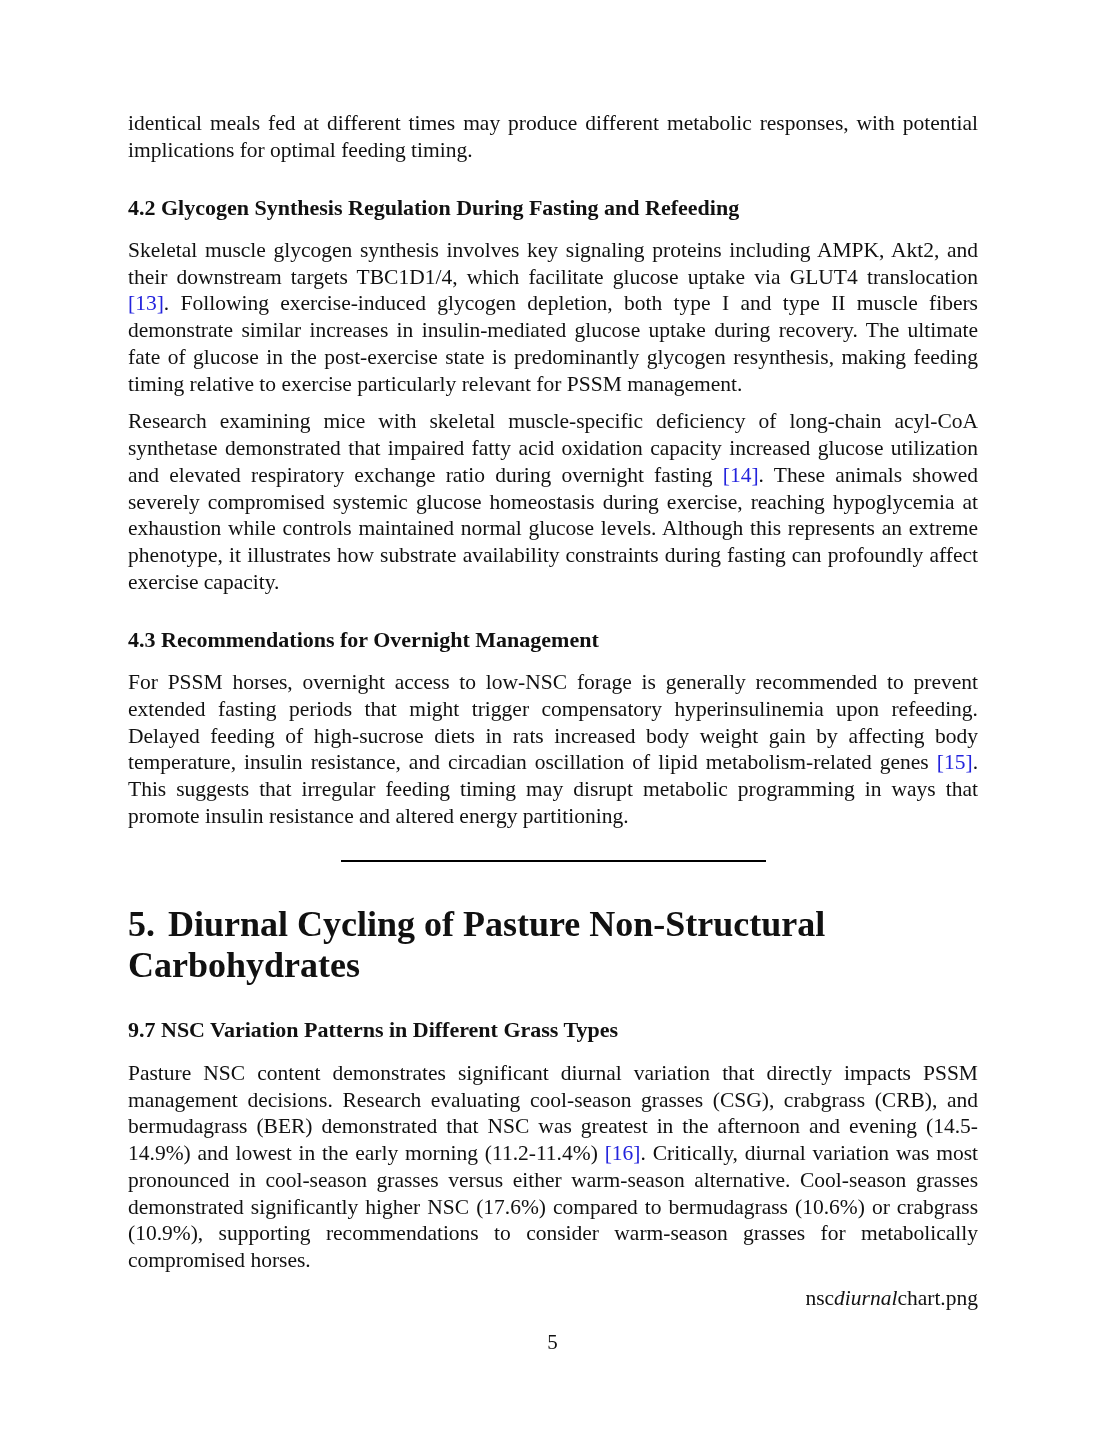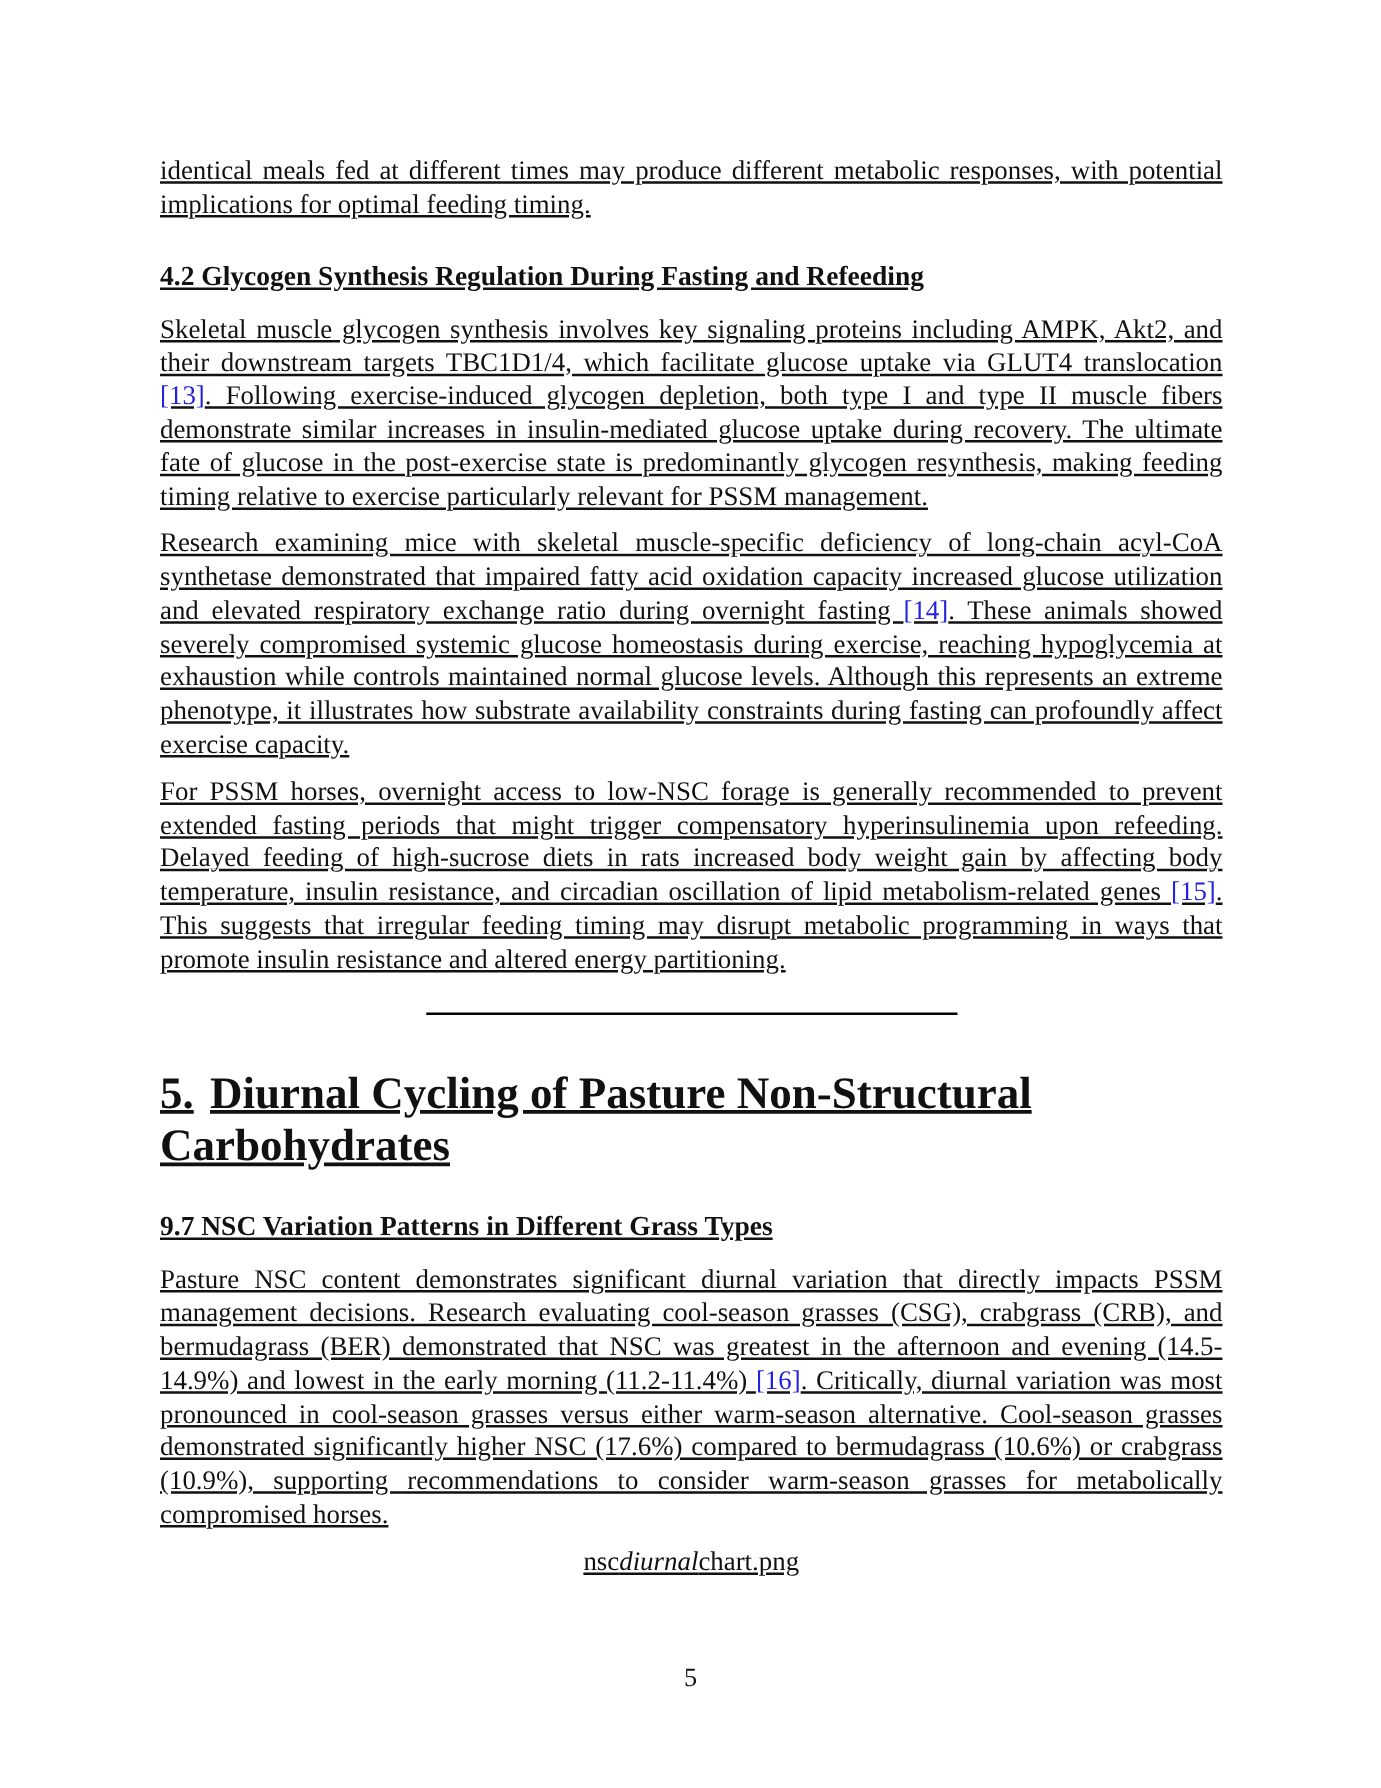--- a/index.html
+++ b/index.html
@@ -11,33 +11,32 @@
     width: 1105px;
     height: 1430px;
     position: relative;
     font-family: "Liberation Serif", "DejaVu Serif", serif;
     color: #111111;
     overflow: hidden;
   }
   .content {
     position: absolute;
     left: 128px;
-    top: 123px;
+    top: 110px;
     width: 850px;
     font-size: 21.5px;
     line-height: 1.245;
-    text-decoration: underline;
   }
   p.para {
     margin: 0 0 11px 0;
     text-align: justify;
   }
   p.plain {
     margin: 6px 0 0 0;
-    text-align: center;
+    text-align: right;
   }
   h3.subsection {
     font-size: 22px;
     font-weight: bold;
     margin: 31px 0 17px 0;
     line-height: 1.15;
   }
   h2.section {
     font-size: 36px;
     font-weight: bold;
@@ -73,20 +72,21 @@
 </style>
 </head>
 <body>
 
 <div class="page">
   <main class="content">
       <p class="para"><span>identical meals fed at different times may produce different metabolic responses, with potential implications for optimal feeding timing.</span></p>
       <h3 class="subsection">4.2 Glycogen Synthesis Regulation During Fasting and Refeeding</h3>
       <p class="para"><span>Skeletal muscle glycogen synthesis involves key signaling proteins including AMPK, Akt2, and their downstream targets TBC1D1/4, which facilitate glucose uptake via GLUT4 translocation </span><a class="cite">[13]</a><span>. Following exercise-induced glycogen depletion, both type I and type II muscle fibers demonstrate similar increases in insulin-mediated glucose uptake during recovery. The ultimate fate of glucose in the post-exercise state is predominantly glycogen resynthesis, making feeding timing relative to exercise particularly relevant for PSSM management.</span></p>
       <p class="para"><span>Research examining mice with skeletal muscle-specific deficiency of long-chain acyl-CoA synthetase demonstrated that impaired fatty acid oxidation capacity increased glucose utilization and elevated respiratory exchange ratio during overnight fasting </span><a class="cite">[14]</a><span>. These animals showed severely compromised systemic glucose homeostasis during exercise, reaching hypoglycemia at exhaustion while controls maintained normal glucose levels. Although this represents an extreme phenotype, it illustrates how substrate availability constraints during fasting can profoundly affect exercise capacity.</span></p>
+      <h3 class="subsection">4.3 Recommendations for Overnight Management</h3>
       <p class="para"><span>For PSSM horses, overnight access to low-NSC forage is generally recommended to prevent extended fasting periods that might trigger compensatory hyperinsulinemia upon refeeding. Delayed feeding of high-sucrose diets in rats increased body weight gain by affecting body temperature, insulin resistance, and circadian oscillation of lipid metabolism-related genes </span><a class="cite">[15]</a><span>. This suggests that irregular feeding timing may disrupt metabolic programming in ways that promote insulin resistance and altered energy partitioning.</span></p>
       <hr class="divider">
       <h2 class="section"><span class="sec-num">5.</span><span>Diurnal Cycling of Pasture Non-Structural Carbohydrates</span></h2>
       <h3 class="subsection">9.7 NSC Variation Patterns in Different Grass Types</h3>
       <p class="para"><span>Pasture NSC content demonstrates significant diurnal variation that directly impacts PSSM management decisions. Research evaluating cool-season grasses (CSG), crabgrass (CRB), and bermudagrass (BER) demonstrated that NSC was greatest in the afternoon and evening (14.5-14.9%) and lowest in the early morning (11.2-11.4%) </span><a class="cite">[16]</a><span>. Critically, diurnal variation was most pronounced in cool-season grasses versus either warm-season alternative. Cool-season grasses demonstrated significantly higher NSC (17.6%) compared to bermudagrass (10.6%) or crabgrass (10.9%), supporting recommendations to consider warm-season grasses for metabolically compromised horses.</span></p>
       <p class="plain"><span>nsc</span><em class="ital">diurnal</em><span>chart.png</span></p>
     </main>
   <footer class="page-footer">
     <span>5</span>
   </footer>

